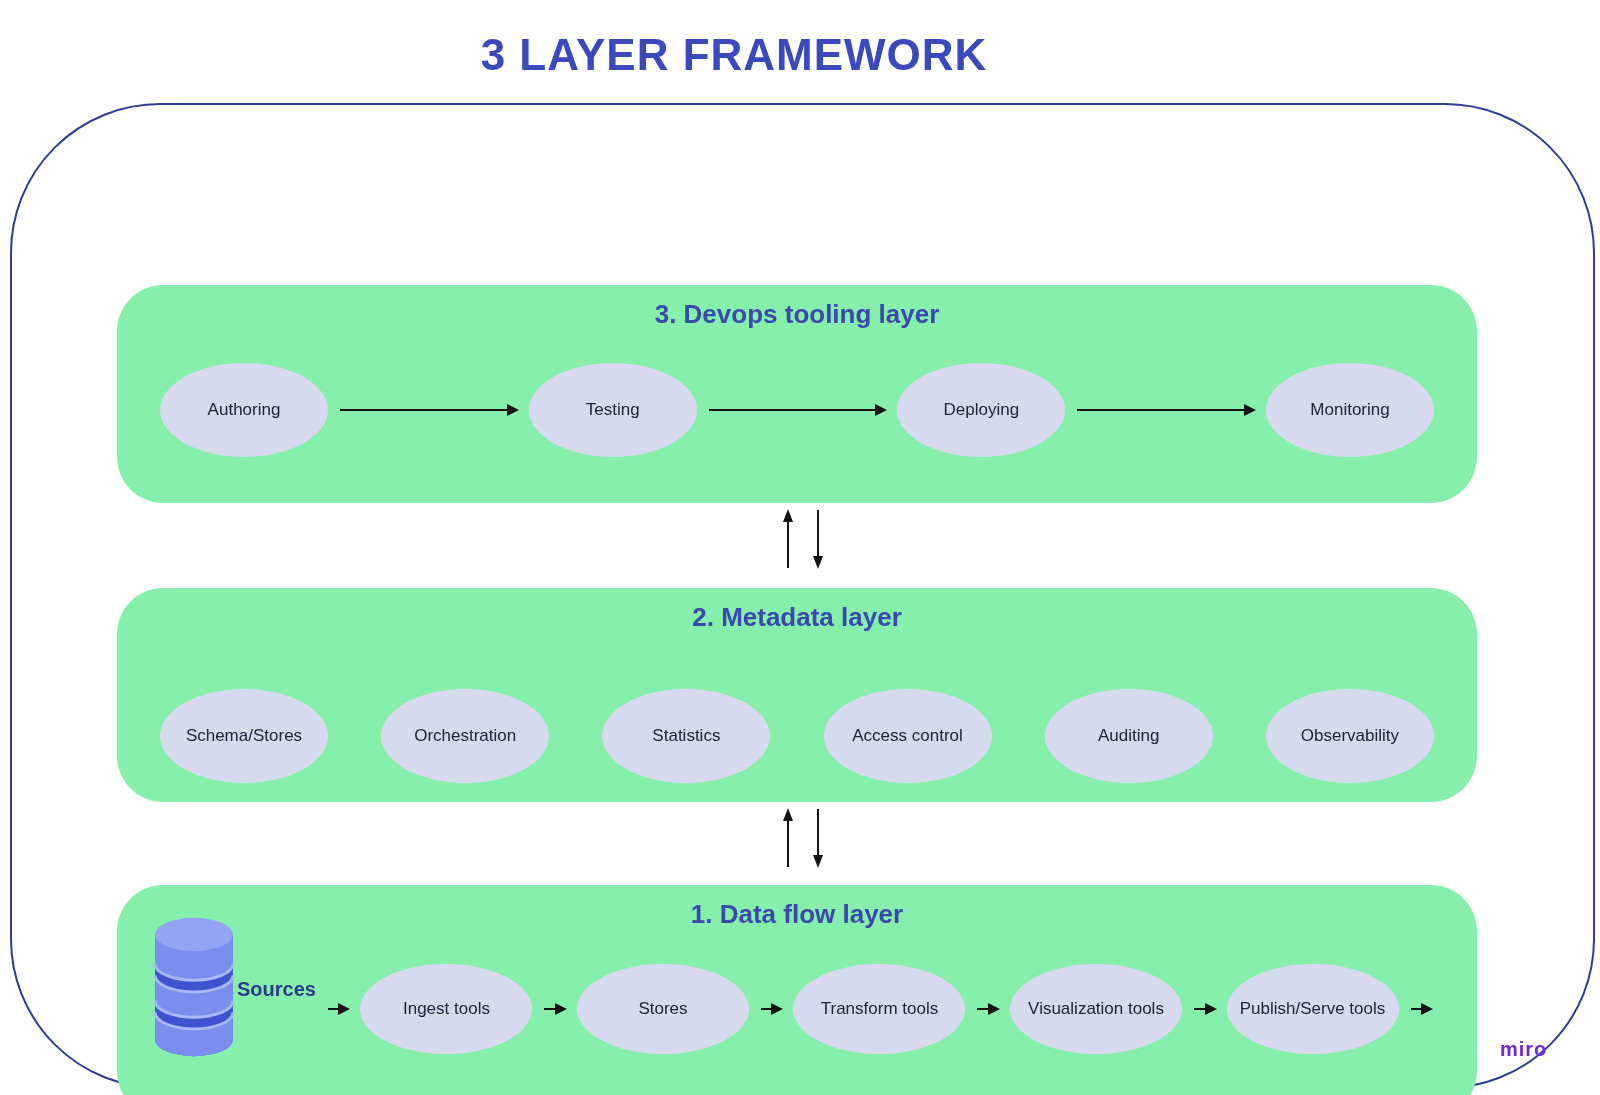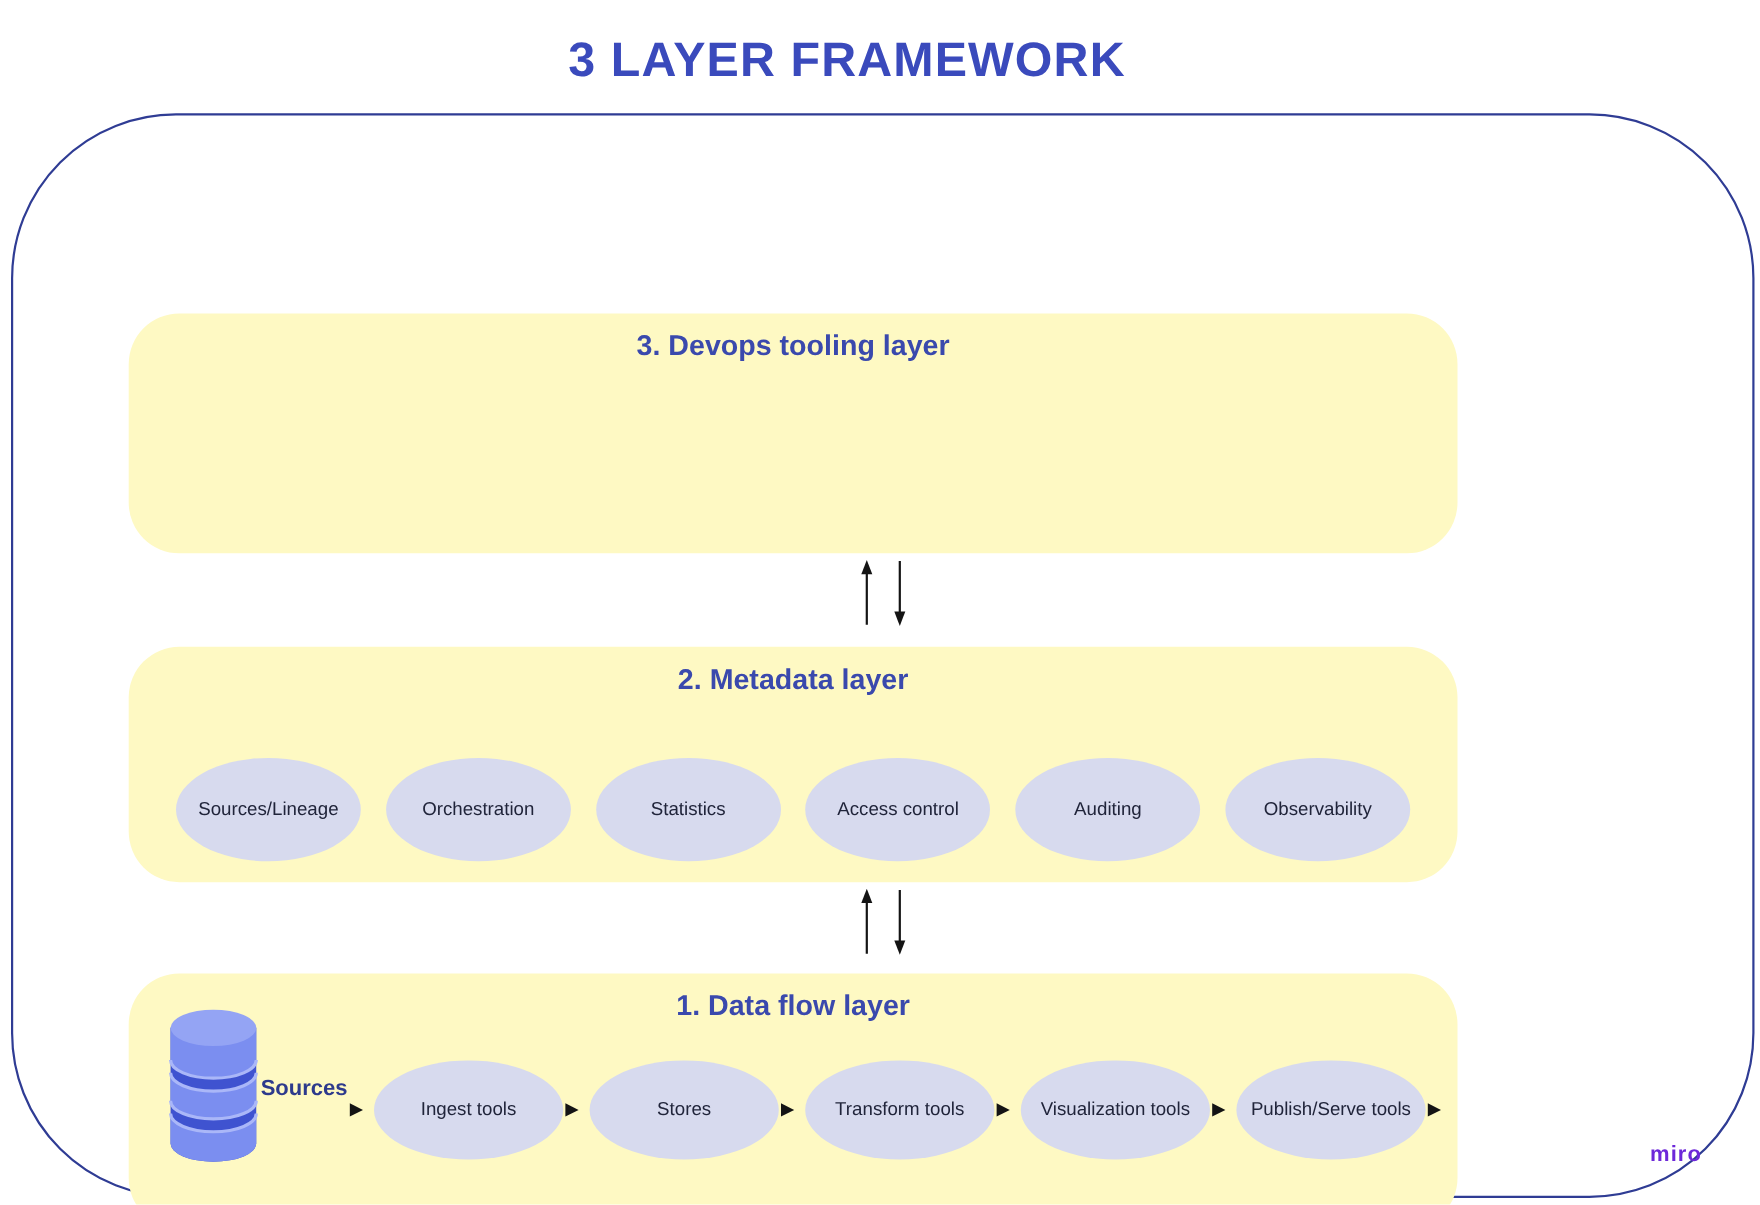--- a/index.html
+++ b/index.html
@@ -4,29 +4,29 @@
 <style>
   html,body{margin:0;padding:0;}
   body{
     width:1600px;height:1095px;position:relative;overflow:hidden;
     background:#ffffff;
     font-family:"Liberation Sans","DejaVu Sans",sans-serif;
   }
   .diagram-title{
     position:absolute;left:0;top:30px;width:1468px;
     text-align:center;font-size:44px;font-weight:800;
-    color:#3a4abc;letter-spacing:1px;padding-left:36px;
+    color:#3a4abc;letter-spacing:1px;
   }
   .framework-container{
     position:absolute;left:10px;top:103px;width:1581px;height:982px;
     border:2px solid #2f3c94;border-radius:150px;background:#ffffff;
   }
   .layer-panel{
-    position:absolute;left:105px;width:1208px;
-    background:#fef9c3;border-radius:46px;
+    position:absolute;left:105px;width:1360px;
+    background:#86efac;border-radius:46px;
     display:flex;flex-direction:column;
   }
   .panel-devops{top:180px;height:218px;}
   .panel-metadata{top:483px;height:214px;gap:16px;}
   .panel-dataflow{top:780px;height:232px;}
   .layer-heading{
     margin-top:14px;text-align:center;
     font-size:26px;font-weight:bold;color:#3a49ad;line-height:30px;
   }
   .node-row{
@@ -68,37 +68,46 @@
 </style>
 </head>
 <body>
 
 <div class="diagram-title">3 LAYER FRAMEWORK</div>
 
 <div class="framework-container">
 
   <div class="layer-panel panel-devops">
     <div class="layer-heading">3. Devops tooling layer</div>
+    <div class="node-row">
+      <div class="node">Authoring</div>
+      <div class="conn"></div>
+      <div class="node">Testing</div>
+      <div class="conn"></div>
+      <div class="node">Deploying</div>
+      <div class="conn"></div>
+      <div class="node">Monitoring</div>
+    </div>
   </div>
 
   <svg class="varrows varrows-top" width="56" height="62">
     <g>
       <line x1="14" y1="60" x2="14" y2="10" stroke="#141414" stroke-width="2"></line>
       <polygon points="14,1 9,14 19,14" fill="#141414"></polygon>
     </g>
     <g>
       <line x1="44" y1="2" x2="44" y2="52" stroke="#141414" stroke-width="2"></line>
       <polygon points="44,61 39,48 49,48" fill="#141414"></polygon>
     </g>
   </svg>
 
   <div class="layer-panel panel-metadata">
     <div class="layer-heading">2. Metadata layer</div>
     <div class="node-row">
-      <div class="node">Sources/Lineage</div>
+      <div class="node">Schema/Stores</div>
       <div class="node">Orchestration</div>
       <div class="node">Statistics</div>
       <div class="node">Access control</div>
       <div class="node">Auditing</div>
       <div class="node">Observability</div>
     </div>
   </div>
 
   <svg class="varrows varrows-bottom" width="56" height="62">
     <g>

